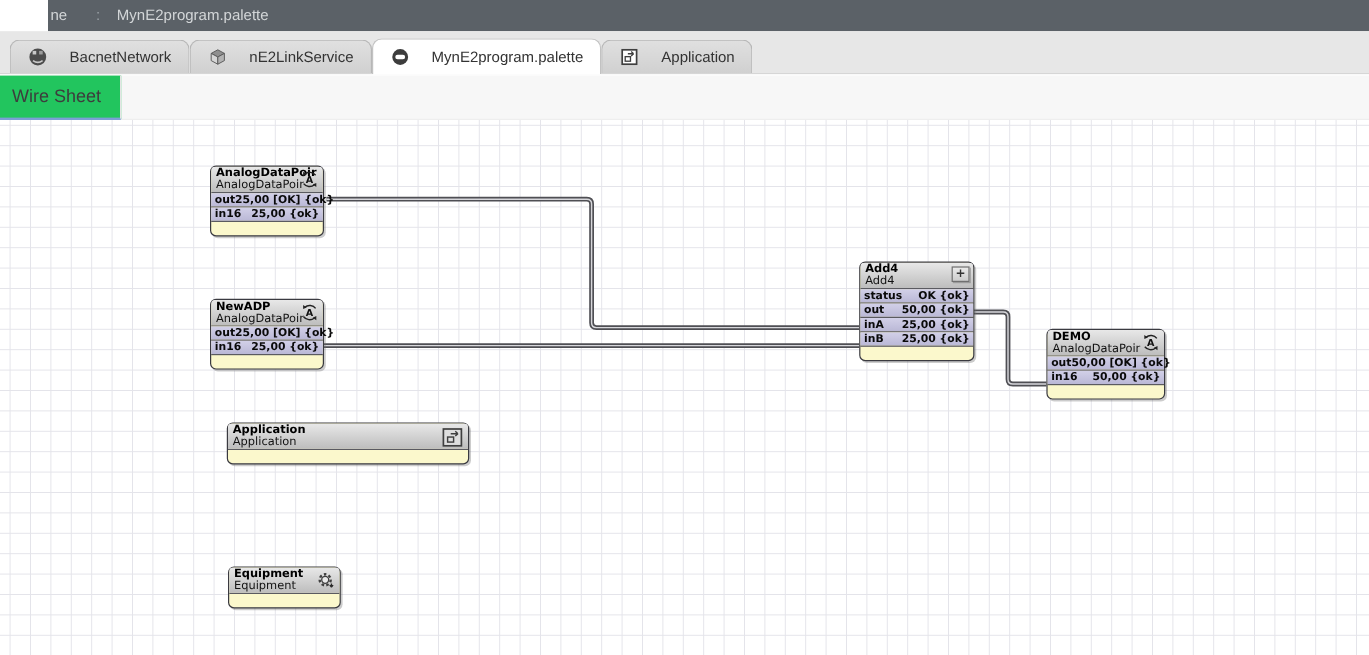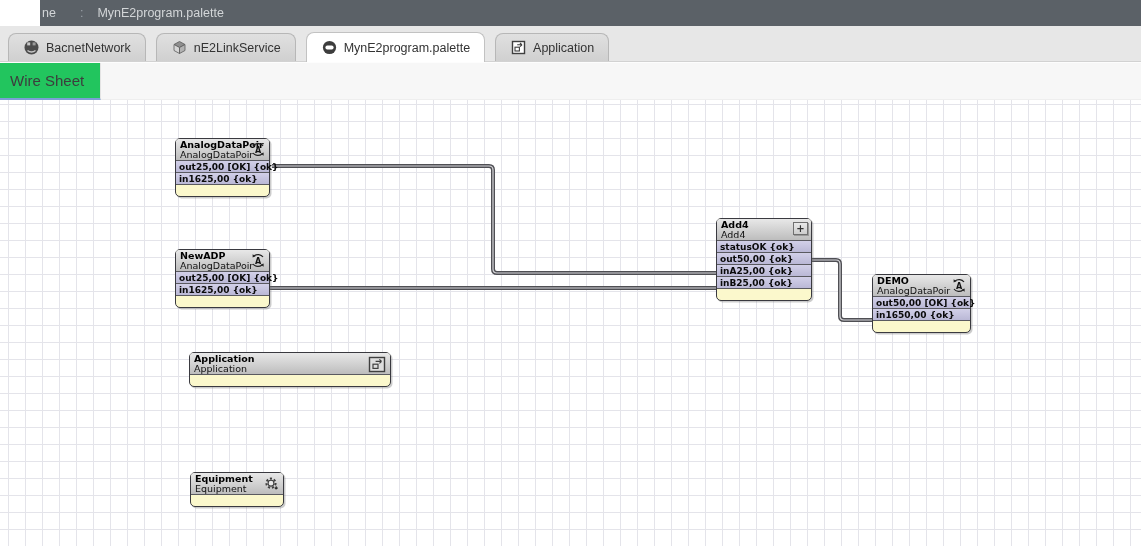--- a/index.html
+++ b/index.html
@@ -11,24 +11,24 @@
             background:#5b6167; color:#d3d6d8; font-size:12.5px;
             display:flex; align-items:center;margin-left:40px; }
   .topbar .lefttxt { margin-left:2px; }
   .topbar .colon  { margin-left:24px; color:#9aa1a7; }
   .topbar .ttl    { margin-left:14px; }
 
   
   .tabbar { position:absolute; left:0; top:26px; width:1141px; height:36px;
             background:#e7e7e7; border-bottom:1px solid #d2d2d2;
             display:flex; align-items:flex-end; padding-left:8px; }
-  .tab { display:flex; align-items:center; gap:6px; height:28px; padding:0 14px;
+  .tab { display:flex; align-items:center; gap:18px; height:28px; padding:0 14px;
          font-size:12.5px; color:#333; background:linear-gradient(#e0e0e0,#d0d0d0);
          border:1px solid #b7b7b7; border-bottom:none; border-radius:8px 8px 0 0;
-         margin-right:10px; white-space:nowrap; }
+         margin-right:0; white-space:nowrap; }
   .tab.active { background:#fff; height:30px; position:relative; z-index:2;
                 border-color:#c2c2c2; margin-bottom:-1px; }
   .tabicon { width:17px; height:17px; flex:0 0 auto; }
 
   
   .viewband { position:absolute; left:0; top:62px; width:1141px; height:38px;
               background:#f7f7f7; display:flex; border-top:1px solid #fdfdfd; }
   .viewtab { background:#22c55e; font-size:15px; color:#3d3d3d;
              padding:9px 16px 0 10px; height:38px; border-bottom:3px solid #7b9fd6;
              border-right:1px solid #e4e4e4; }
@@ -44,21 +44,21 @@
 
   
   .block { position:absolute; border:1.6px solid #3a3a40; border-radius:5px;
            background:#fbf8cc; box-shadow:1.5px 1.5px 0 rgba(110,110,110,.35);
            font-family:"DejaVu Sans",sans-serif; }
   .bheader { background:linear-gradient(#e8e8e8,#bdbdbd); border-bottom:1px solid #5a5a60;
              border-radius:3px 3px 0 0; padding:1px 4px 1px 4px; position:relative; height:22px; }
   .btitle { font-size:9.5px; font-weight:bold; color:#000; line-height:10px; white-space:nowrap; }
   .bsub   { font-size:9.5px; color:#111; line-height:10px; white-space:nowrap; }
   .bicon  { position:absolute; right:3px; top:3px; }
-  .brow { display:flex; justify-content:flex-start; align-items:center;
+  .brow { display:flex; justify-content:space-between; align-items:center;
           background:linear-gradient(#d2d0e8,#bab8d6); border-bottom:1px solid #5a5a60;
           padding:0 3px; height:12px; font-size:9px; font-weight:bold; color:#0a0a0a;
           white-space:nowrap; }
   .bfooter { height:11px; border-radius:0 0 3px 3px; }
   .plusbox { width:15px; height:13px; background:linear-gradient(#e9e9e9,#cdcdcd);
              border:1px solid #707070; box-shadow:1px 1px 0 #9a9a9a;
              font:bold 10px/11px "DejaVu Sans",sans-serif; text-align:center; color:#333; }
 </style>
 </head>
 <body>

